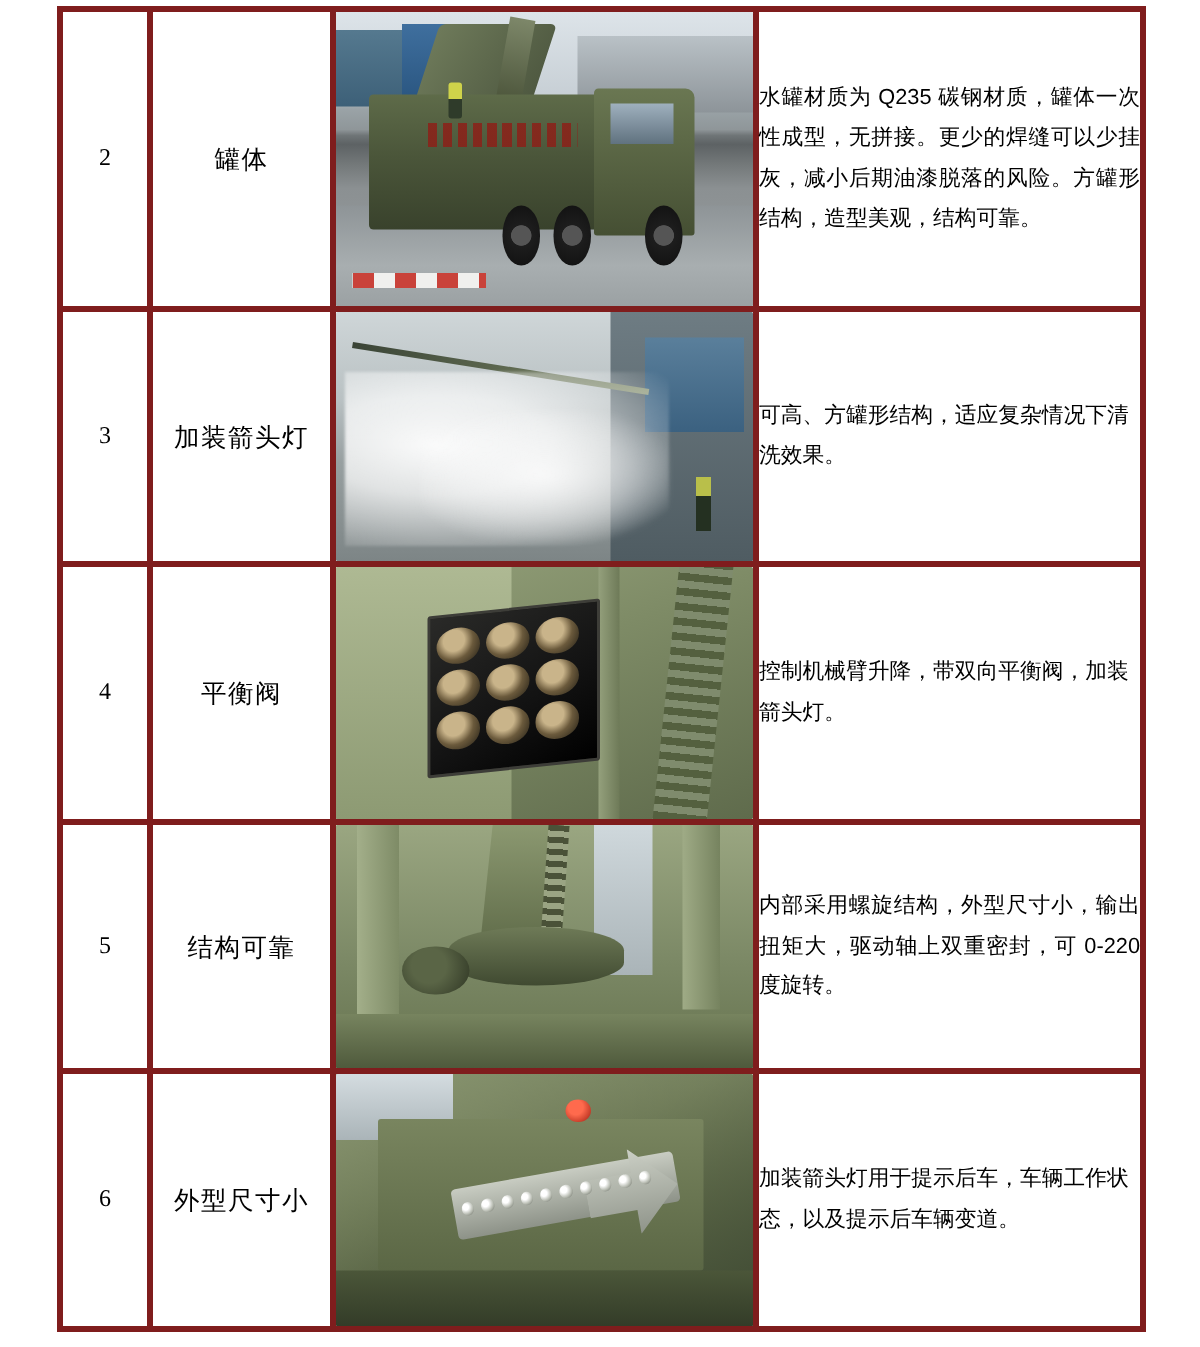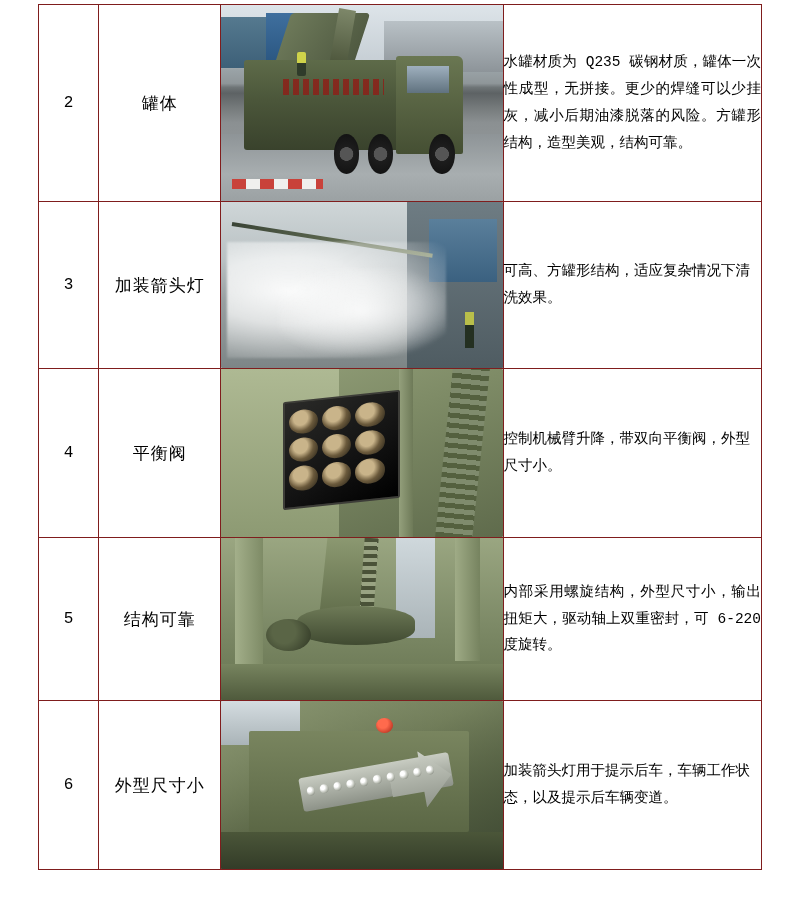--- a/index.html
+++ b/index.html
@@ -21,24 +21,23 @@
     background: #ffffff;
     box-sizing: border-box;
   }
   table.spec-table {
     border-collapse: collapse;
     width: 724px;
     margin: 4px 0 0 38px;
     table-layout: fixed;
   }
   table.spec-table td {
-    border: 1px solid #7f1d1d;
+    border: 4px solid #7f1d1d;
     padding: 0;
     vertical-align: middle;
-    font-family: Liberation Mono, monospace;
   }
   .col-index { width: 60px; }
   .col-name  { width: 122px; }
   .col-img   { width: 282px; }
   .col-desc  { width: 258px; }
 
   .cell-index {
     text-align: center;
     font-size: 16px;
     font-family: "Liberation Serif", serif;
@@ -382,40 +381,40 @@
               <div class="vl-port"></div>
                 <div class="vl-port"></div>
                 <div class="vl-port"></div>
               <div class="vl-port"></div>
                 <div class="vl-port"></div>
                 <div class="vl-port"></div>
             </div>
             <div class="vl-hose"></div>
           </div>
         </td>
-        <td class="cell-desc centered">控制机械臂升降，带双向平衡阀，外型尺寸小。</td>
+        <td class="cell-desc centered">控制机械臂升降，带双向平衡阀，加装箭头灯。</td>
       </tr>
 
       <tr>
         <td class="cell-index">5</td>
         <td class="cell-name">结构可靠</td>
         <td class="cell-img">
           <div class="photo photo-rotary">
             <div class="rt-panel"></div>
             <div class="rt-sky"></div>
             <div class="rt-col"></div>
             <div class="rt-col2"></div>
             <div class="rt-mast"></div>
             <div class="rt-chain"></div>
             <div class="rt-drum"></div>
             <div class="rt-motor"></div>
             <div class="rt-floor"></div>
           </div>
         </td>
-        <td class="cell-desc">内部采用螺旋结构，外型尺寸小，输出扭矩大，驱动轴上双重密封，可 6-220 度旋转。</td>
+        <td class="cell-desc">内部采用螺旋结构，外型尺寸小，输出扭矩大，驱动轴上双重密封，可 0-220 度旋转。</td>
       </tr>
 
       <tr>
         <td class="cell-index">6</td>
         <td class="cell-name">外型尺寸小</td>
         <td class="cell-img">
           <div class="photo photo-arrow">
             <div class="ar-back"></div>
             <div class="ar-sky"></div>
             <div class="ar-tank"></div>

